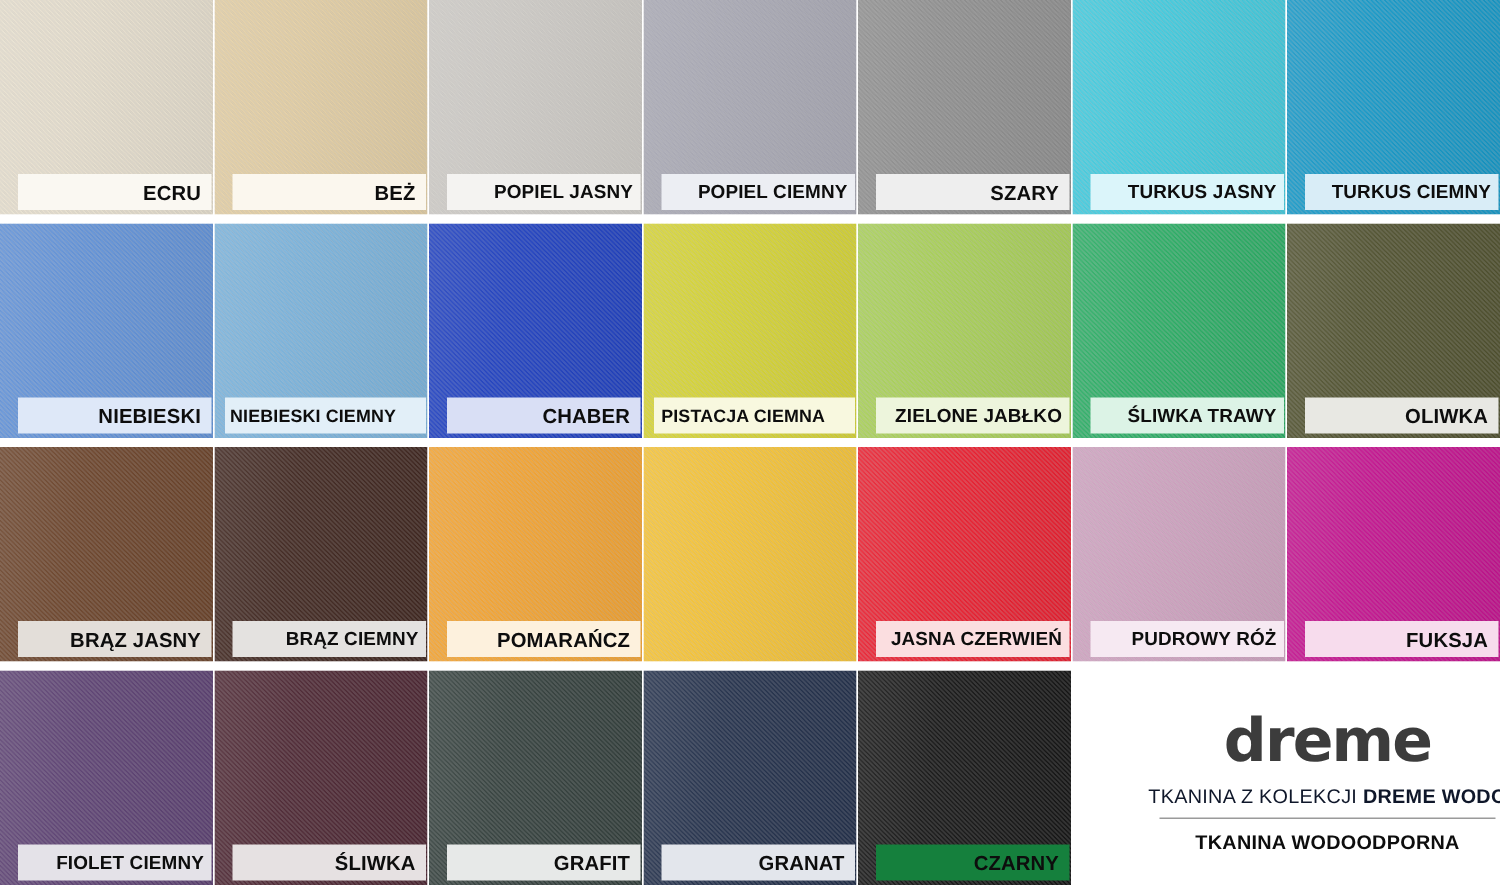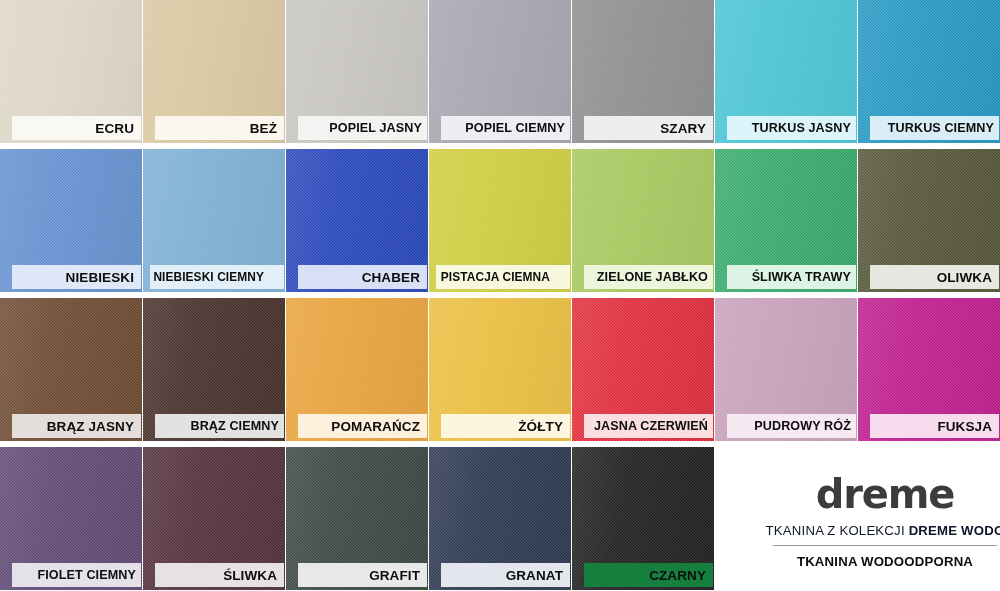--- a/index.html
+++ b/index.html
@@ -257,21 +257,20 @@
       <div class="swatch ">
         <div class="fill" style="background: rgb(245, 163, 46);"></div>
         <div class="weave"></div>
         <div class="sheen"></div>
         <div class="label" style="background: rgb(253, 241, 221);">POMARAŃCZ</div>
       </div>
       <div class="swatch ">
         <div class="fill" style="background: rgb(248, 196, 51);"></div>
         <div class="weave"></div>
         <div class="sheen"></div>
-        <div class="label" style="background: rgb(253, 245, 221);">ŻÓŁTY</div>
       </div>
       <div class="swatch ">
         <div class="fill" style="background: rgb(235, 28, 45);"></div>
         <div class="weave"></div>
         <div class="sheen"></div>
         <div class="label long" style="background: rgb(251, 222, 224);">JASNA CZERWIEŃ</div>
       </div>
       <div class="swatch light">
         <div class="fill" style="background: rgb(207, 162, 192);"></div>
         <div class="weave"></div>

